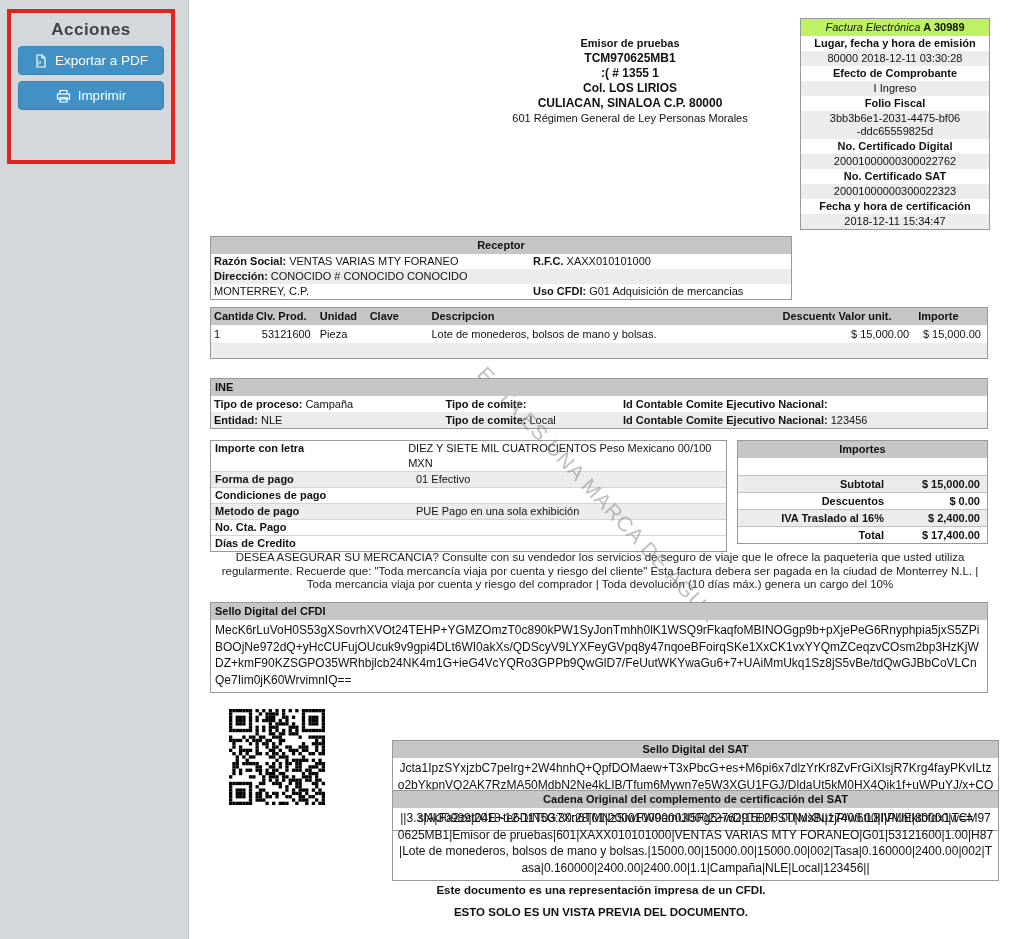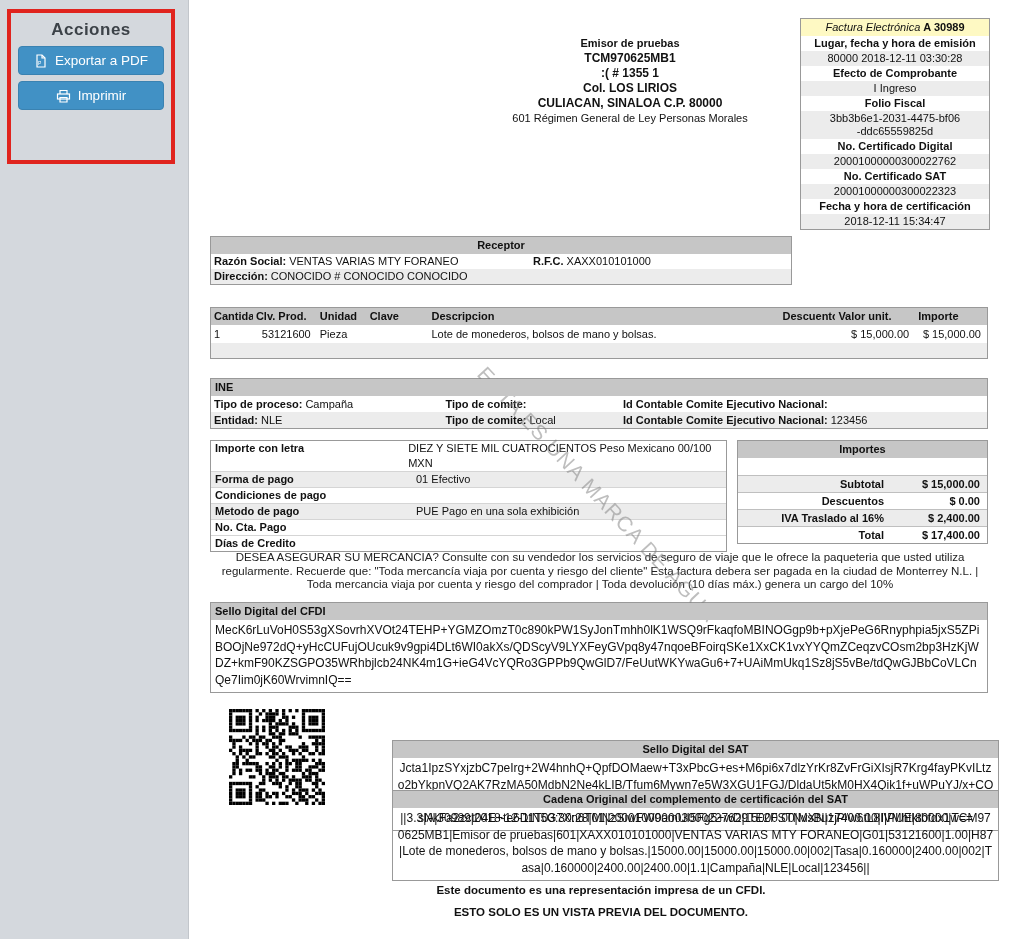--- a/index.html
+++ b/index.html
@@ -23,21 +23,21 @@
   .box{border:1px solid #999;box-sizing:border-box;font-size:11px;}
   .hdr{position:relative;z-index:10;background:#c6c6c6;font-weight:bold;text-align:center;
        padding:2px 4px;line-height:13px;}
   .hdr.left{text-align:left;}
   .r{display:flex;line-height:15px;}
   .alt{background:#ececec;}
   .cell{box-sizing:border-box;padding:0 3px;white-space:nowrap;overflow:hidden;}
   b.lb{margin-right:3px;}
   
   .infobox{left:611px;top:18px;width:190px;text-align:center;}
-  .infobox .t{background:#fef9c3;padding:2px 4px;line-height:13px;}
+  .infobox .t{background:#bef264;padding:2px 4px;line-height:13px;}
   .infobox .lab{font-weight:bold;background:#fff;padding:1px 2px;line-height:13px;}
   .infobox .val{background:#ececec;padding:1px 4px;line-height:13px;word-break:break-all;}
   
   .receptor{left:21px;top:236px;width:582px;}
   .c55{width:55%;}.c45{width:45%;}
   
   .items{left:21px;top:307px;width:778px;}
   .items .hrow{background:#c6c6c6;font-weight:bold;line-height:17px;}
   .items .drow{line-height:18px;}
   .items .srow{height:15px;background:#ececec;}
@@ -146,20 +146,22 @@
     <div class="abs box receptor">
       <div class="hdr">Receptor</div>
       <div class="r">
         <div class="cell c55"><b class="lb">Razón Social:</b><span>VENTAS VARIAS MTY FORANEO</span></div>
         <div class="cell c45"><b class="lb">R.F.C.</b><span>XAXX010101000</span></div>
       </div>
       <div class="r alt">
         <div class="cell" style="width:100%;"><b class="lb">Dirección:</b><span>CONOCIDO # CONOCIDO CONOCIDO</span></div>
       </div>
       <div class="r">
+        <div class="cell c55"><span>MONTERREY, C.P.</span></div>
+        <div class="cell c45"><b class="lb">Uso CFDI:</b><span>G01 Adquisición de mercancias</span></div>
       </div>
     </div>
 
     <div class="abs box items">
       <div class="r hrow hdr left" style="text-align:left;padding:0;">
         <div class="cell w0">Cantidad</div>
         <div class="cell w1">Clv. Prod.</div>
         <div class="cell w2">Unidad</div>
         <div class="cell w3">Clave</div>
         <div class="cell w4">Descripcion</div>

